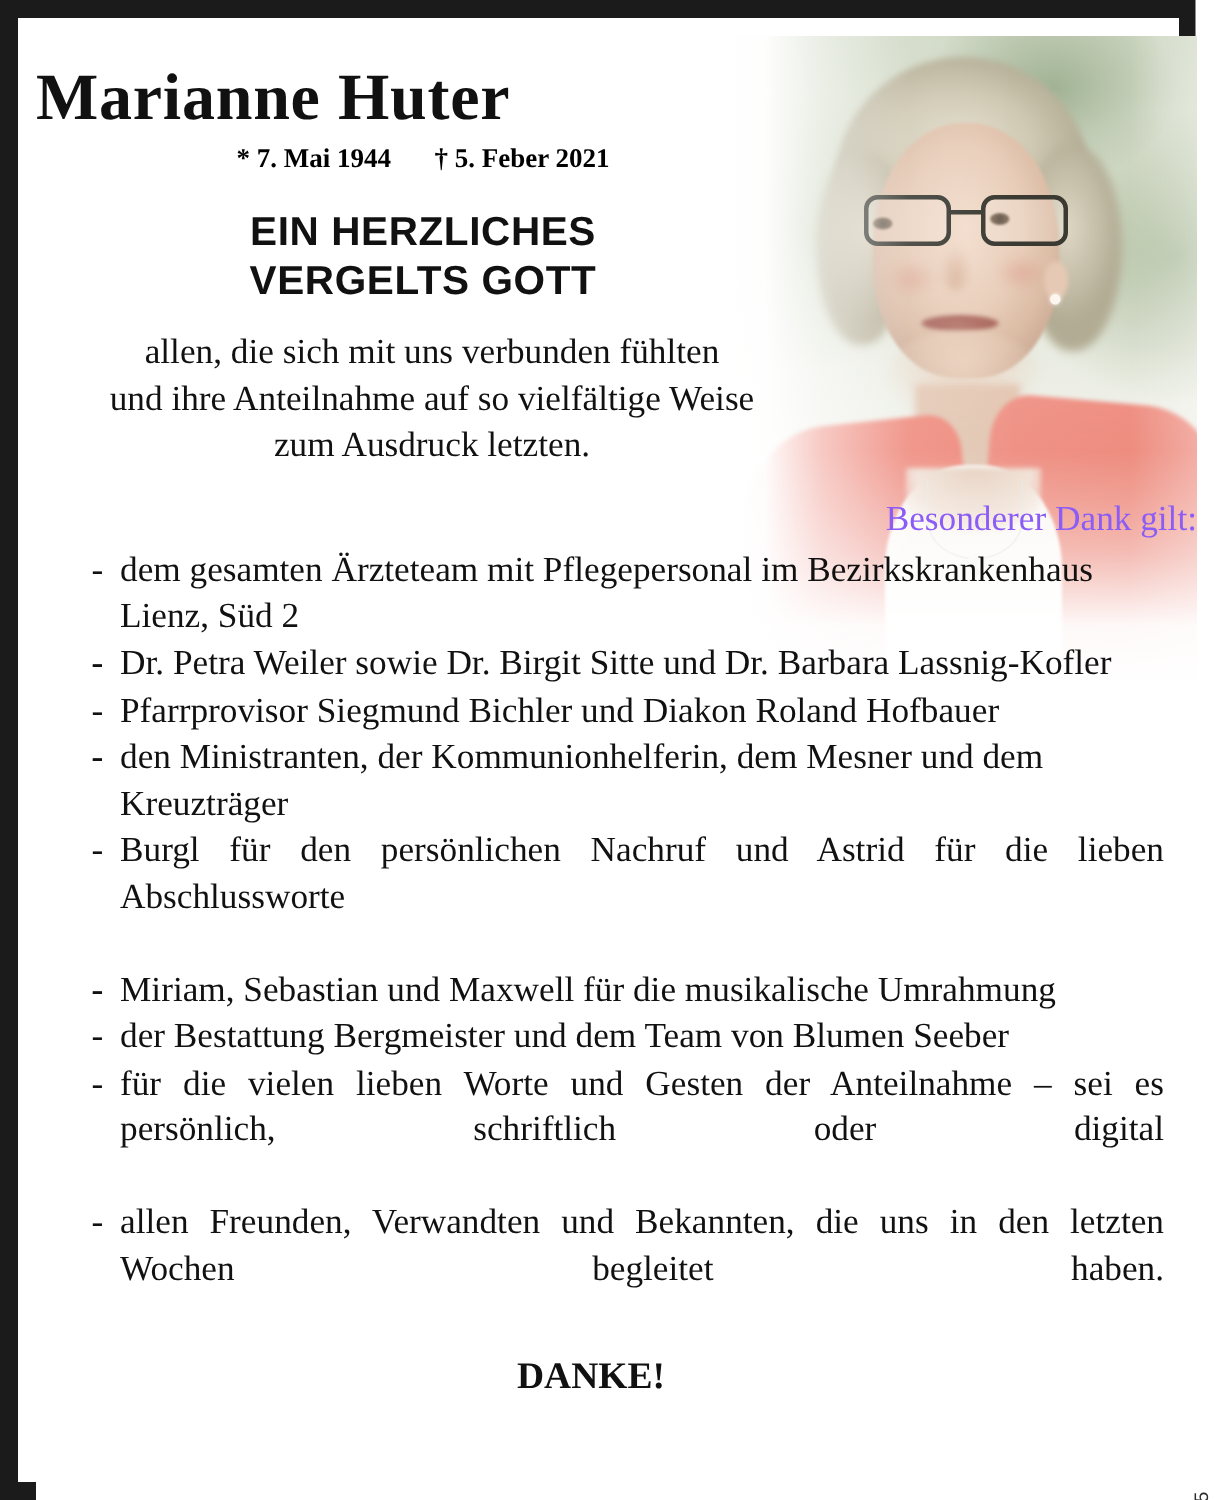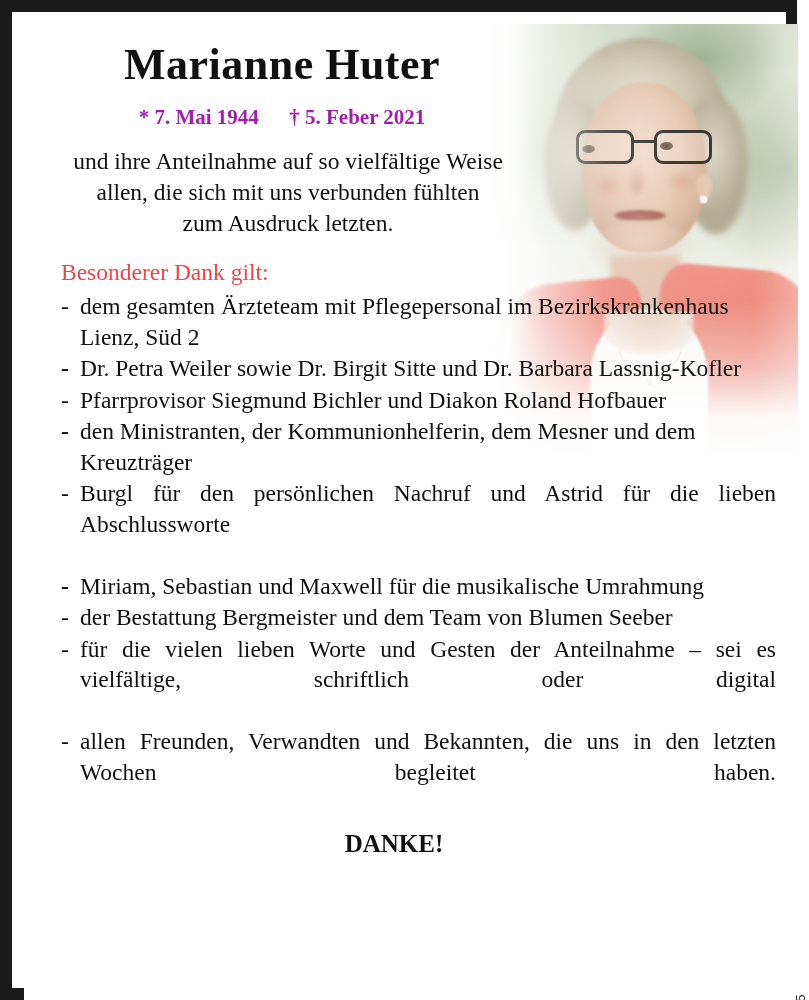--- a/index.html
+++ b/index.html
@@ -251,38 +251,36 @@
       linear-gradient(270deg, rgba(255,255,255,.30) 0%, rgba(255,255,255,0) 14%);
   }
 
   
   .left-col {
     position: relative;
     width: 774px;
     z-index: 3;
   }
   .deceased-name {
-    text-align: center;
     font-weight: bold;
     font-size: 44px;
     line-height: 50px;
     letter-spacing: .5px;
     color: #111111;
     padding-top: 16px;
     width: 516px;
   }
   .dates {
     text-align: center;
     font-weight: bold;
-    font-size: 21px;
+    font-size: 18px;
     line-height: 26px;
-    color: #a21caf;
+    color: #000000;
     width: 516px;
     padding-top: 2px;
-    margin-top: 12px;
   }
   .dates .gap { display: inline-block; width: 20px; }
   .headline {
     font-family: "Liberation Sans", "DejaVu Sans", sans-serif;
     font-weight: bold;
     font-size: 27px;
     line-height: 33px;
     letter-spacing: .4px;
     text-align: center;
     color: #111111;
@@ -295,22 +293,23 @@
     line-height: 31px;
     color: #111111;
     width: 528px;
     padding-top: 16px;
   }
   .intro div { white-space: nowrap; }
 
   .thanks-lead {
     font-size: 23.5px;
     line-height: 30px;
-    color: #ef4444;
+    color: #8b5cf6;
     padding: 18px 0 0 37px;
+    text-align: right;
   }
   .thanks-list {
     list-style: none;
     margin: 4px 0 0 0;
     padding: 0 22px 0 37px;
   }
   .thanks-list li {
     position: relative;
     font-size: 23.5px;
     line-height: 30.5px;
@@ -398,41 +397,45 @@
         <div class="deceased-name">Marianne Huter</div>
 
         <div class="dates">
           <span>*</span>
           <span>7. Mai 1944</span>
           <span class="gap"></span>
           <span>†</span>
           <span>5. Feber 2021</span>
         </div>
 
+        <div class="headline">
+          <div>EIN HERZLICHES</div>
+          <div>VERGELTS GOTT</div>
+        </div>
 
         <div class="intro">
+          <div>allen, die sich mit uns verbunden fühlten</div>
           <div>und ihre Anteilnahme auf so vielfältige Weise</div>
-          <div>allen, die sich mit uns verbunden fühlten</div>
           <div>zum Ausdruck letzten.</div>
         </div>
 
         <div class="thanks-lead">Besonderer Dank gilt:</div>
 
         <ul class="thanks-list" id="thanks-list">
             <li><span class="dash">-</span><span>dem gesamten Ärzteteam mit Pflegepersonal im Bezirkskrankenhaus Lienz, Süd 2</span></li>
             <li><span class="dash">-</span></li>
             <li><span class="dash">-</span><span>Dr. Petra Weiler sowie Dr. Birgit Sitte und Dr. Barbara Lassnig-Kofler</span></li>
             <li><span class="dash">-</span><span>Pfarrprovisor Siegmund Bichler und Diakon Roland Hofbauer</span></li>
             <li><span class="dash">-</span></li>
             <li><span class="dash">-</span><span>den Ministranten, der Kommunionhelferin, dem Mesner und dem Kreuzträger</span></li>
             <li class="justify"><span class="dash">-</span><span>Burgl für den persönlichen Nachruf und Astrid für die lieben Abschlussworte</span></li>
             <li><span class="dash">-</span></li>
             <li><span class="dash">-</span><span>Miriam, Sebastian und Maxwell für die musikalische Umrahmung</span></li>
             <li><span class="dash">-</span><span>der Bestattung Bergmeister und dem Team von Blumen Seeber</span></li>
-            <li class="justify"><span class="dash">-</span><span>für die vielen lieben Worte und Gesten der Anteilnahme – sei es vielfältige, schriftlich oder digital</span></li>
+            <li class="justify"><span class="dash">-</span><span>für die vielen lieben Worte und Gesten der Anteilnahme – sei es persönlich, schriftlich oder digital</span></li>
             <li class="justify"><span class="dash">-</span><span>allen Freunden, Verwandten und Bekannten, die uns in den letzten Wochen begleitet haben.</span></li>
           </ul>
 
         <div class="danke">DANKE!</div>
 
       </div>
     </div>
   </div>
 
   <div class="ad-id">188545</div>

